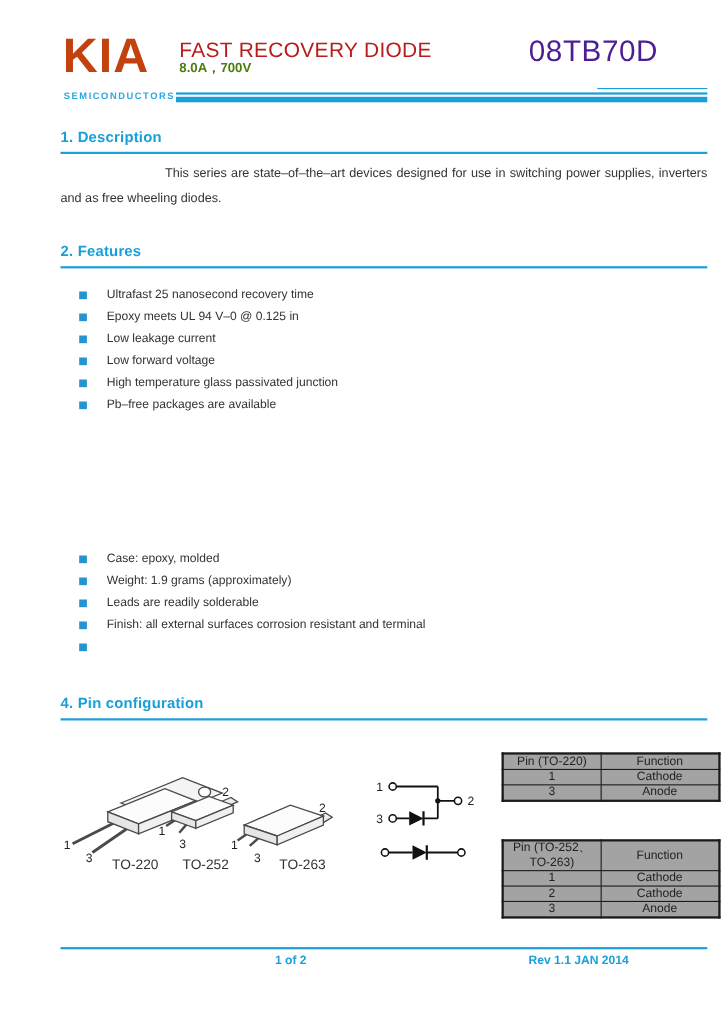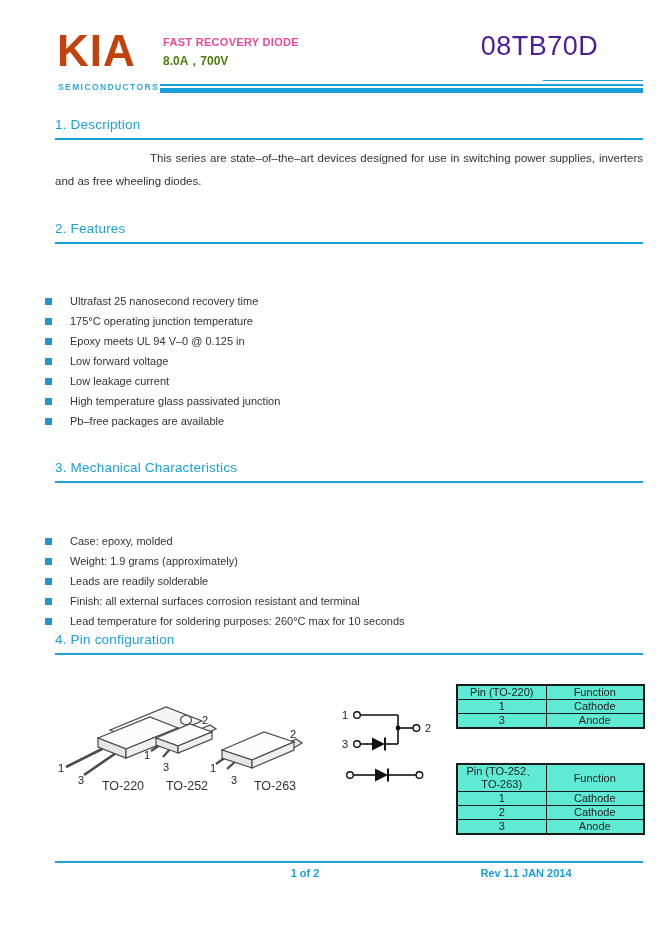--- a/index.html
+++ b/index.html
@@ -6,50 +6,50 @@
   body { background:#888; font-family:"Liberation Sans", sans-serif; }
   .page {
     position: relative; width: 662px; height: 936px; background: #ffffff;
     margin: 0 auto; overflow: hidden; color:#333;
   }
   
   .logo-kia { position:absolute; left:57px; top:29px; font-size:44px; line-height:1;
               font-weight:bold; color:#c2410c; letter-spacing:1px; }
   .logo-sub { position:absolute; left:58px; top:82px; font-size:8.5px; font-weight:bold;
               color:#2aa9e0; letter-spacing:1.4px;text-align:center; }
-  .hdr-type   { position:absolute; left:163px; top:36px; font-size:11px; font-weight:bold; color:#ec4899; letter-spacing:.3px; }
+  .hdr-type   { position:absolute; left:163px; top:36px; font-size:19px; font-weight:normal; color:#b91c1c; letter-spacing:.3px; }
   .hdr-rating { position:absolute; left:163px; top:53px; font-size:12px; font-weight:bold; color:#4d7c0f; }
   .hdr-part   { position:absolute; top:31px; left:448px; width:183px; text-align:center;
                 font-size:27px; color:#4c1d95; letter-spacing:.5px; }
   .hdr-part-underline { position:absolute; left:543px; top:80px; width:100px; height:1px; background:#199fd9; }
   .hdr-line-thin  { position:absolute; left:160px; top:84px; width:483px; height:2px; background:#199fd9; }
   .hdr-line-thick { position:absolute; left:160px; top:88px; width:483px; height:5px; background:#199fd9; }
   
   .sec-h { position:absolute; left:55px; width:588px; color:#189fd9; font-size:13.5px;
-           font-weight:normal; padding-bottom:6px; border-bottom:2px solid #199fd9; letter-spacing:.2px; }
+           font-weight:bold; padding-bottom:6px; border-bottom:2px solid #199fd9; letter-spacing:.2px; }
   
   .para { position:absolute; left:55px; top:147px; width:588px; font-size:11.5px;
           line-height:23px; color:#333; text-align:justify; text-indent:95px; }
-  .blist { position:absolute; left:45px;margin-top:33px; }
+  .blist { position:absolute; left:72px; }
   .bitem { display:flex; align-items:center; height:20px; font-size:11px; color:#333; }
   .sq { width:7px; height:7px; background:#2493ce; margin-right:18px; flex:0 0 auto; }
   
   .pin-table { position:absolute; border-collapse:collapse; font-size:11px; color:#222;
-               background:#5eead4; border:2px solid #1a1a1a;padding-left:44px; }
+               background:#a3a3a3; border:2px solid #1a1a1a;padding-left:44px; }
   .pin-table th, .pin-table td { border:1px solid #1a1a1a; font-weight:normal;
                text-align:center; vertical-align:middle; padding:0 2px; height:14px; line-height:13px; }
   .pin-table .c1 { width:89px; }
-  .pin-table .c2 { width:98px; }
+  .pin-table .c2 { width:108px; }
   
   .fig-packages  { position:absolute; left:50px;  top:688px; }
   .fig-schematic { position:absolute; left:330px; top:695px; }
   svg text { font-family:"Liberation Sans", sans-serif; }
   
   .foot-line { position:absolute; left:55px; top:861px; width:588px; height:2px; background:#199fd9; }
-  .foot-page { position:absolute; left:250px; top:867px; width:110px; text-align:center;
+  .foot-page { position:absolute; left:250px; top:867px; width:110px; text-align:left;
                font-size:11px; font-weight:bold; color:#199fd9; }
   .foot-rev  { position:absolute; left:440px; top:867px; width:203px; text-align:center;
                font-size:11px; font-weight:bold; color:#199fd9; padding-right:31px; }
 </style>
 </head>
 <body>
 
 <div class="page">
 
   <div class="logo-kia">KIA</div>
@@ -65,65 +65,59 @@
   <div class="para">This series are state–of–the–art devices designed for use in switching power supplies, inverters and as free wheeling diodes.</div>
 
   <div class="sec-h" style="top:221px">2. Features</div>
   <div class="blist" style="top:258px">
     <div class="bitem">
         <span class="sq"></span>
         <span>Ultrafast 25 nanosecond recovery time</span>
       </div>
     <div class="bitem">
         <span class="sq"></span>
-        <span>175°C operating junction temperature</span>
-      </div>
-    <div class="bitem">
-        <span class="sq"></span>
         <span>Epoxy meets UL 94 V–0 @  0.125 in</span>
       </div>
     <div class="bitem">
         <span class="sq"></span>
+        <span>Low leakage current</span>
+      </div>
+    <div class="bitem">
+        <span class="sq"></span>
         <span>Low forward voltage</span>
       </div>
     <div class="bitem">
         <span class="sq"></span>
-        <span>Low leakage current</span>
-      </div>
-    <div class="bitem">
-        <span class="sq"></span>
         <span>High temperature glass passivated junction</span>
       </div>
     <div class="bitem">
         <span class="sq"></span>
         <span>Pb–free packages are available</span>
       </div>
   </div>
 
-  <div class="sec-h" style="top:460px">3. Mechanical Characteristics</div>
   <div class="blist" style="top:498px">
     <div class="bitem">
         <span class="sq"></span>
         <span>Case: epoxy, molded</span>
       </div>
     <div class="bitem">
         <span class="sq"></span>
         <span>Weight: 1.9 grams (approximately)</span>
       </div>
     <div class="bitem">
         <span class="sq"></span>
         <span>Leads are readily solderable</span>
       </div>
     <div class="bitem">
         <span class="sq"></span>
         <span>Finish: all external surfaces corrosion resistant and terminal</span>
       </div>
     <div class="bitem">
         <span class="sq"></span>
-        <span>Lead temperature for soldering purposes: 260°C max for 10 seconds</span>
       </div>
   </div>
 
   <div class="sec-h" style="top:632px">4. Pin configuration</div>
 
   <svg class="fig-packages" width="280" height="115" viewBox="0 0 280 115">
 
     <g stroke="#4a4a4a" stroke-width="1.2">
       <line x1="54" y1="60" x2="16" y2="79" stroke-width="2.6"></line>
       <line x1="66" y1="65" x2="34" y2="87" stroke-width="2.6"></line>

